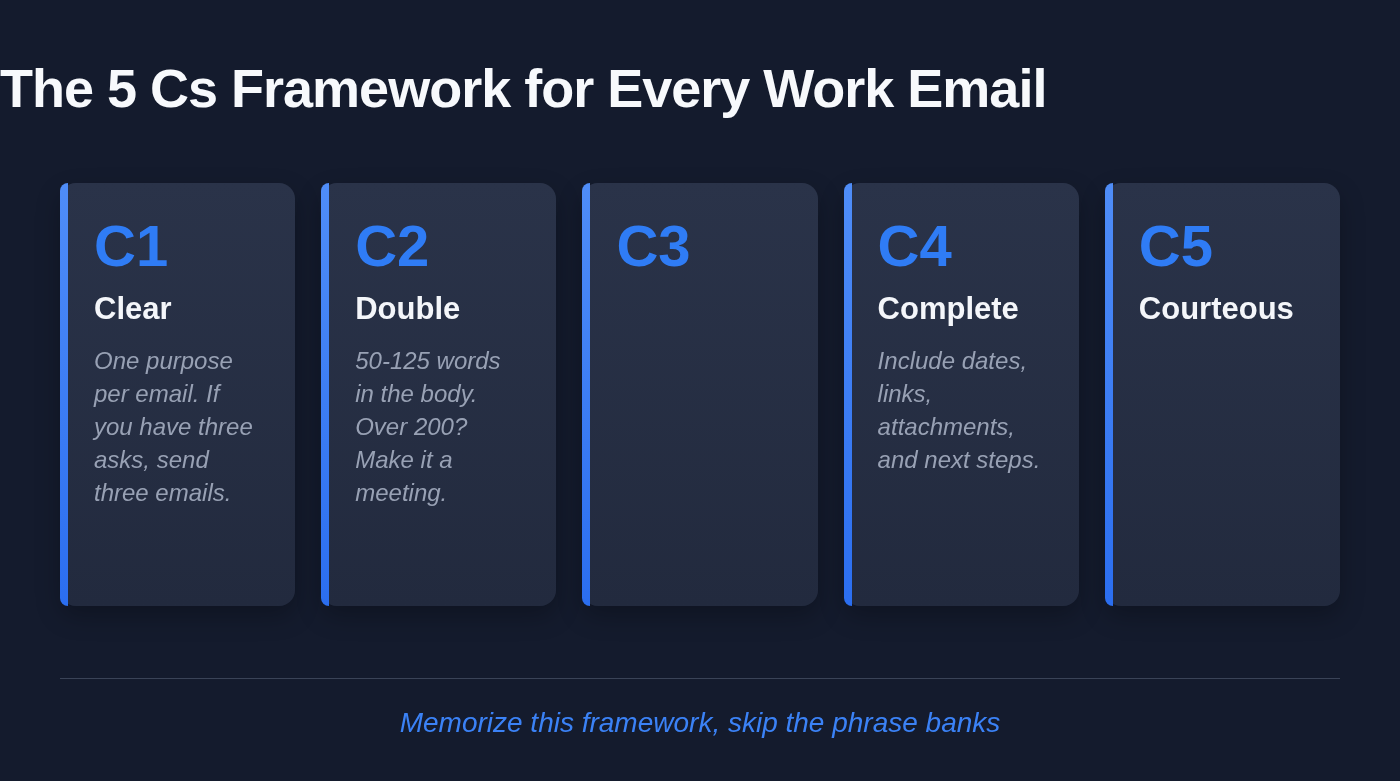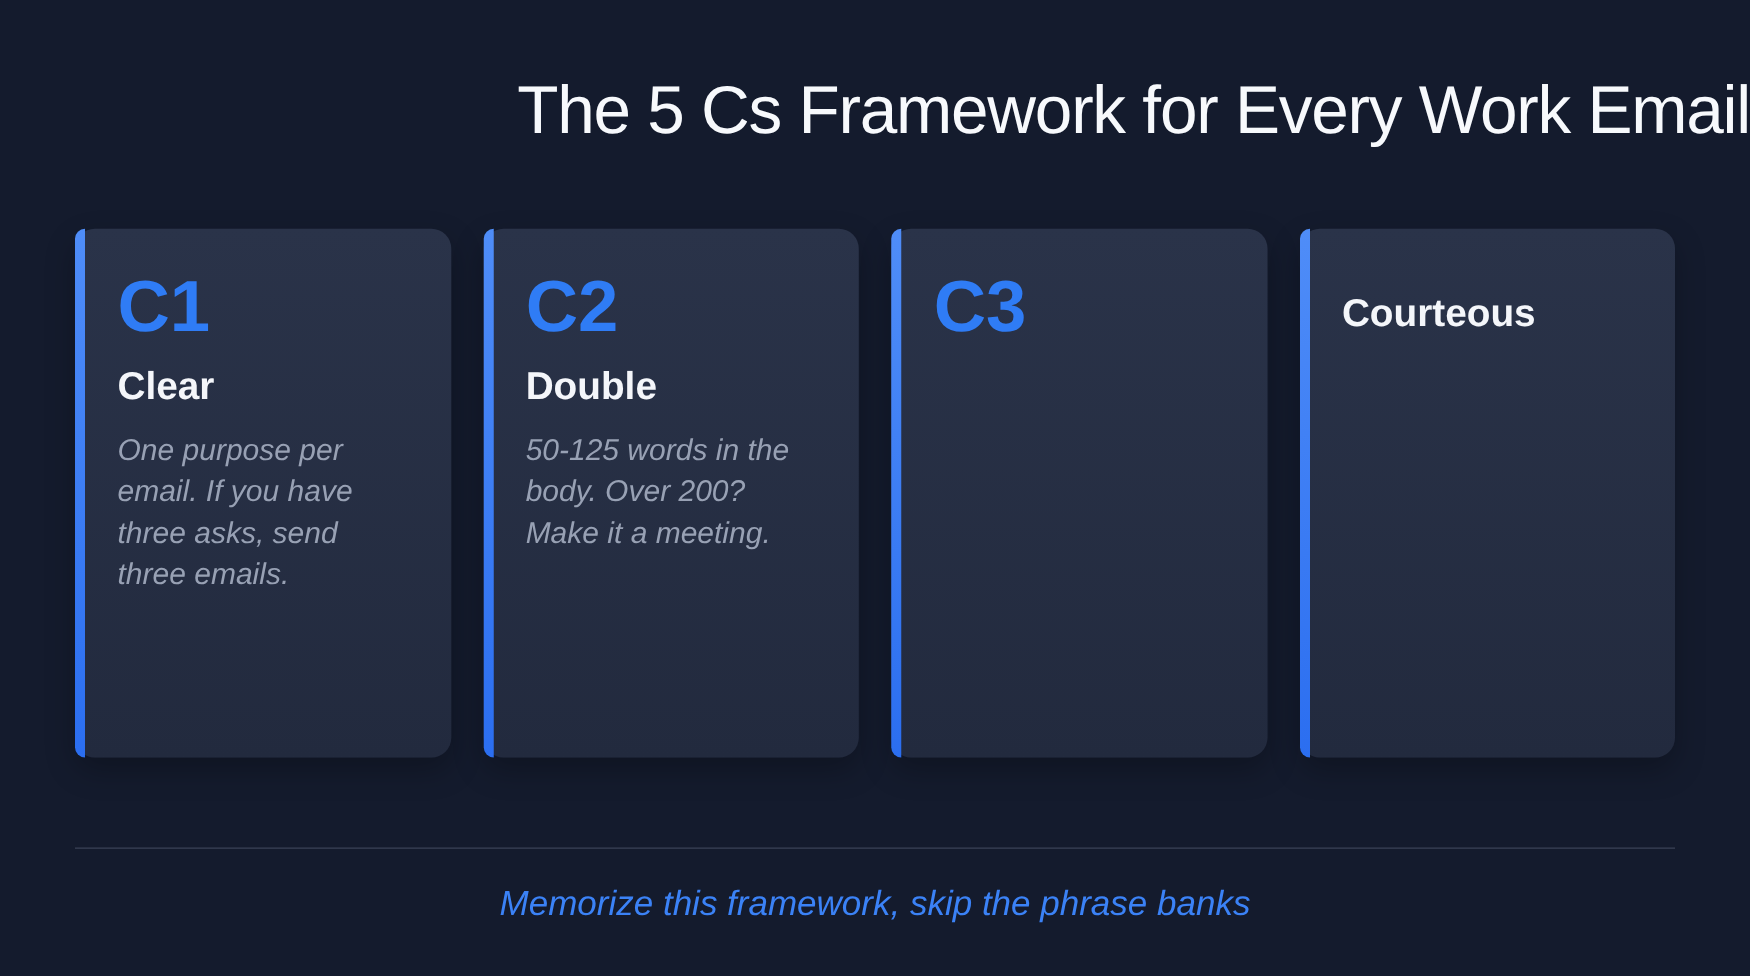--- a/index.html
+++ b/index.html
@@ -8,24 +8,24 @@
   }
   body {
     width: 1400px;
     height: 781px;
     background: #141b2d;
     font-family: "Liberation Sans", sans-serif;
     overflow: hidden;
     position: relative;
   }
   .page-title {
-    text-align: right;
+    text-align: left;
     color: #f7f9fc;
     font-size: 54px;
-    font-weight: normal;
+    font-weight: bold;
     letter-spacing: -1px;
     margin-top: 60px;
     line-height: 1.05;
   }
   .cards {
     display: flex;
     gap: 26px;
     padding: 0 60px;
     margin-top: 66px;
   }
@@ -100,23 +100,30 @@
     <div class="card-code">C2</div>
     <div class="card-title">Double</div>
     <div class="card-desc">50-125 words in the body. Over 200? Make it a meeting.</div>
   </div>
 
   <div class="card">
     <div class="card-accent"></div>
     <div class="card-code">C3</div>
   </div>
 
+  <div class="card">
+    <div class="card-accent"></div>
+    <div class="card-code">C4</div>
+    <div class="card-title">Complete</div>
+    <div class="card-desc">Include dates, links, attachments, and next steps.</div>
+  </div>
 
   <div class="card">
     <div class="card-accent"></div>
+    <div class="card-code">C5</div>
     <div class="card-title">Courteous</div>
   </div>
 
 </div>
 
 <hr class="divider">
 
 <div class="footer-note">Memorize this framework, skip the phrase banks</div>
 
 </body></html>

